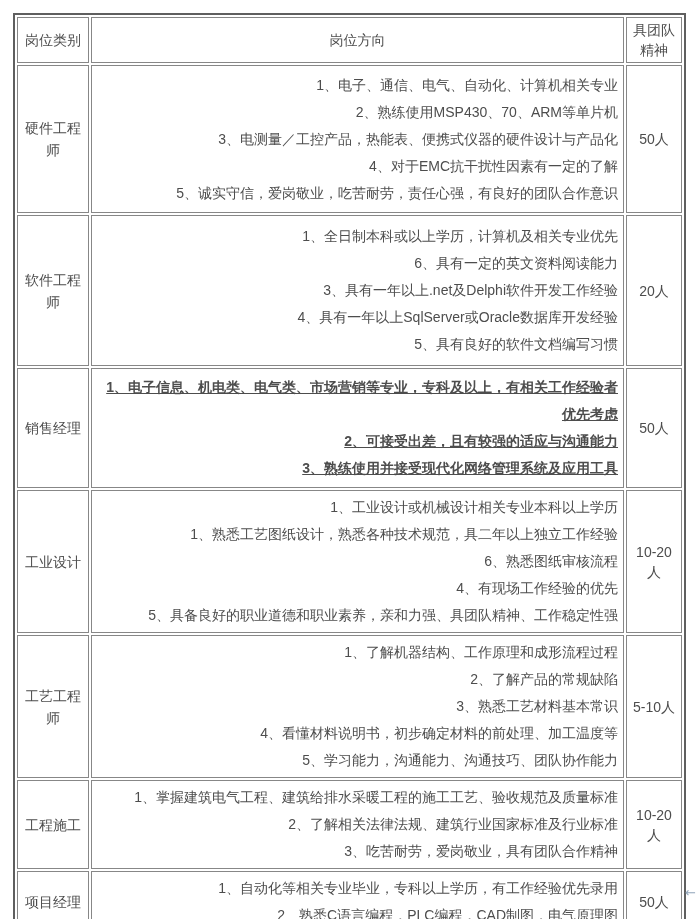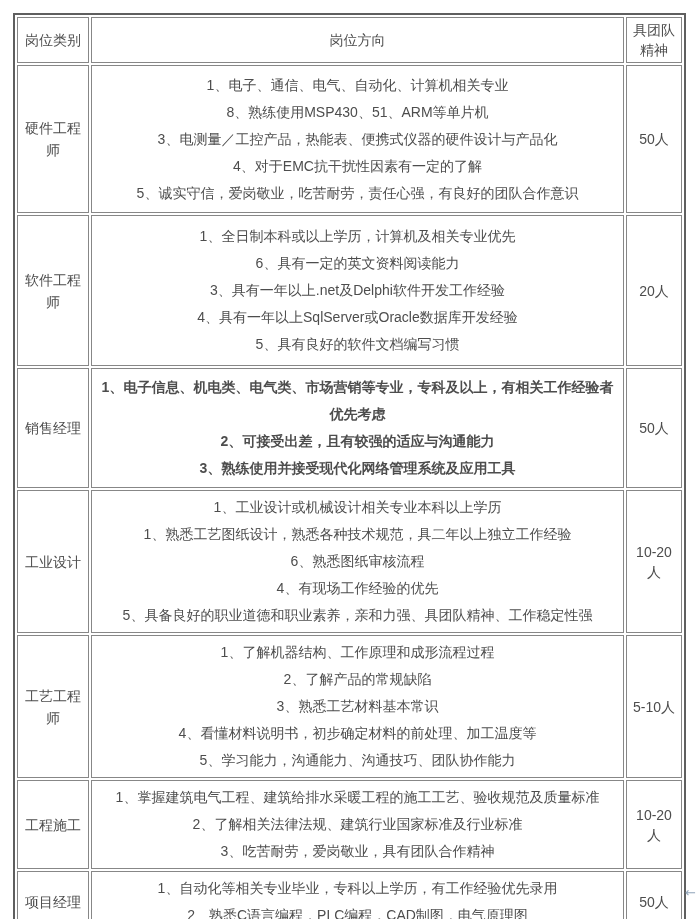--- a/index.html
+++ b/index.html
@@ -43,23 +43,23 @@
   thead th{line-height:20px;}
   tbody tr:nth-child(1){height:148px;}
   tbody tr:nth-child(2){height:151px;}
   tbody tr:nth-child(3){height:120px;}
   tbody tr:nth-child(4){height:139px;}
   tbody tr:nth-child(5){height:131px;}
   tbody tr:nth-child(6){height:80px;}
   tbody tr:nth-child(7){height:48px;}
   td.category{line-height:22px;padding:1px 5px;}
   td.directions{line-height:27px;padding:3px 5px;}
-  td.directions.bold{font-weight:bold;}
+  td.directions.bold{font-weight:bold;text-decoration:underline;}
   td.headcount{line-height:20px;}
-  .direction-line{white-space:normal;}
+  .direction-line{white-space:normal;text-align:right;}
   .paragraph-mark{
     position:absolute;left:685px;top:886px;
     color:var(--mark-color);
     font-size:13px;line-height:13px;
     font-family:"DejaVu Sans",sans-serif;
   }
 </style>
 </head>
 <body>
 
@@ -74,21 +74,21 @@
       <th>岗位类别</th>
       <th>岗位方向</th>
       <th>具团队精神</th>
     </tr>
   </thead>
   <tbody>
       <tr>
     <td class="category">硬件工程师</td>
     <td class="directions">
           <div class="direction-line">1、电子、通信、电气、自动化、计算机相关专业</div>
-          <div class="direction-line">8、熟练使用MSP430、51、ARM等单片机</div>
+          <div class="direction-line">2、熟练使用MSP430、70、ARM等单片机</div>
           <div class="direction-line">3、电测量／工控产品，热能表、便携式仪器的硬件设计与产品化</div>
           <div class="direction-line">4、对于EMC抗干扰性因素有一定的了解</div>
           <div class="direction-line">5、诚实守信，爱岗敬业，吃苦耐劳，责任心强，有良好的团队合作意识</div>
         </td>
     <td class="headcount">50人</td>
   </tr>
       <tr>
     <td class="category">软件工程师</td>
     <td class="directions">
           <div class="direction-line">1、全日制本科或以上学历，计算机及相关专业优先</div>

